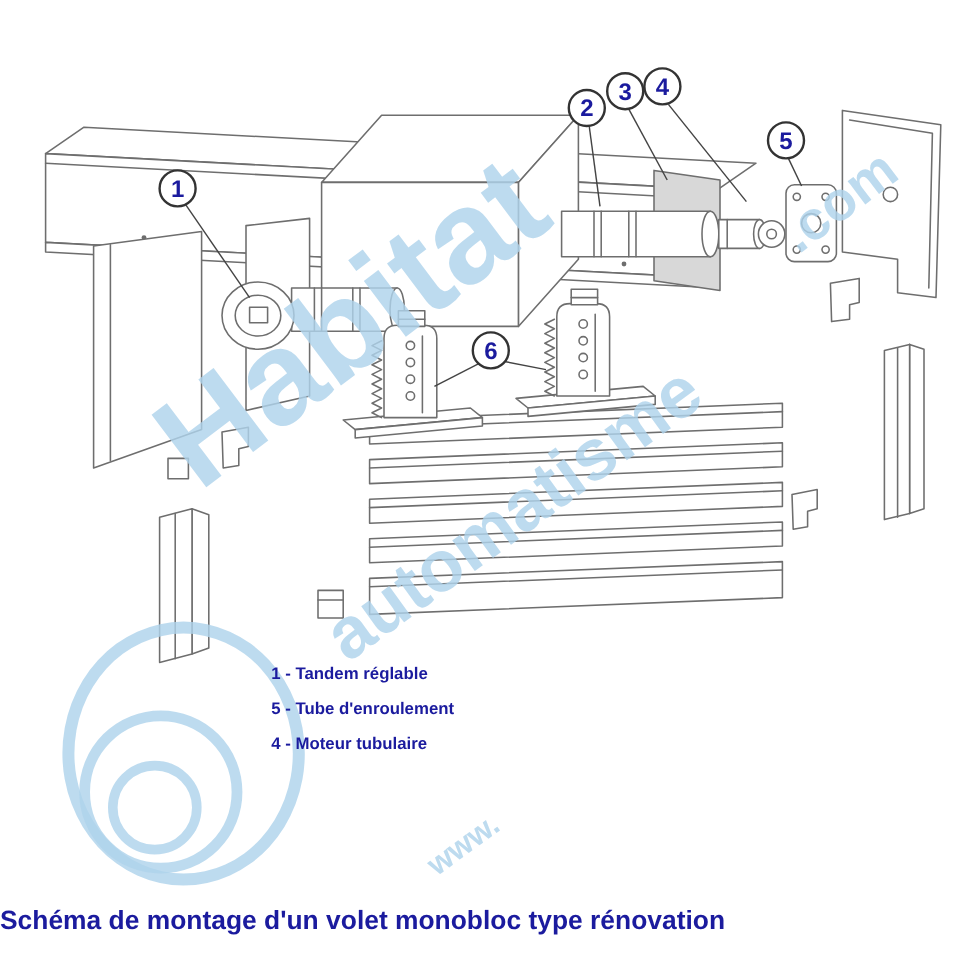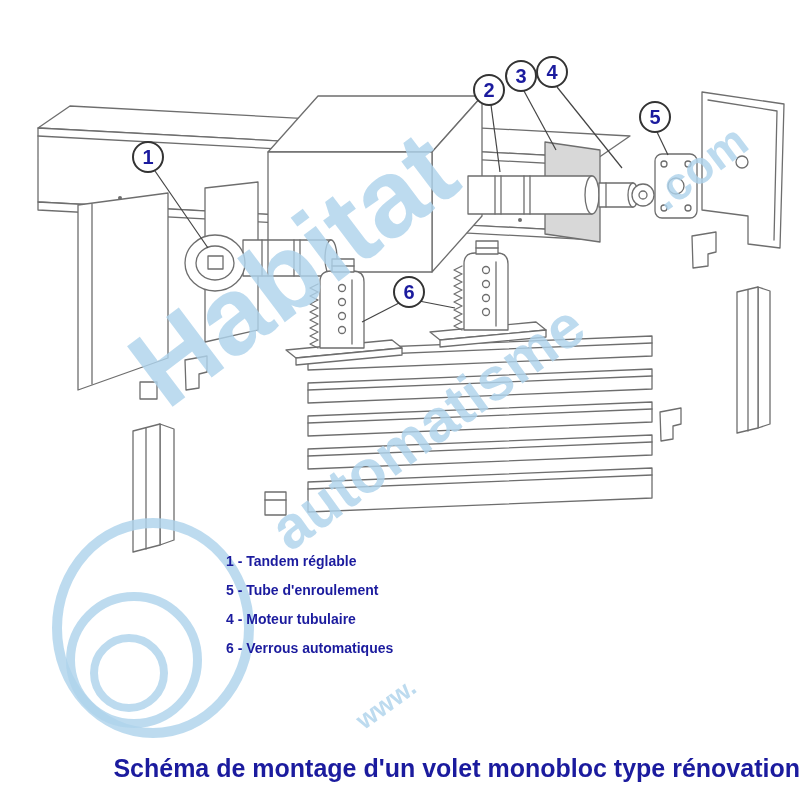--- a/index.html
+++ b/index.html
@@ -27,22 +27,22 @@
   .wm-c2{left:66px;top:592px;width:118px;height:118px;border-width:9px;}
   .wm-c3{left:90px;top:634px;width:62px;height:62px;border-width:8px;}
 
   
   .legend{
     position:absolute;left:226px;top:547px;
     color:#1b1b9e;font-size:14px;font-weight:bold;line-height:29px;
   }
   
   .footer-title{
-    position:absolute;left:0;top:754px;width:800px;text-align:right;
-    color:#1b1b9e;font-size:25px;font-weight:bold;
+    position:absolute;left:0;top:754px;width:800px;text-align:left;
+    color:#1b1b9e;font-size:22px;font-weight:bold;
   }
 </style>
 </head>
 <body>
 
 <div class="stage">
 
   <svg class="layer" viewBox="0 0 800 800" width="800" height="800">
     <defs>
       <g id="verrou" stroke="#6e6e6e" stroke-width="1.3" fill="#ffffff" stroke-linejoin="round">
@@ -205,18 +205,17 @@
     <span class="wm-text wm-word1">Habitat</span>
     <span class="wm-text wm-word2">automatisme</span>
     <span class="wm-text wm-com">.com</span>
     <span class="wm-text wm-www">www.</span>
   </div>
 
   <div class="legend">
     <div class="legend-item">1 - Tandem réglable</div>
     <div class="legend-item">5 - Tube d'enroulement</div>
     <div class="legend-item">4 - Moteur tubulaire</div>
-    <div class="legend-item">6 - Verrous automatiques</div>
   </div>
 
   <div class="footer-title">Schéma de montage d'un volet monobloc type rénovation</div>
 
 </div>
 
 </body></html>

